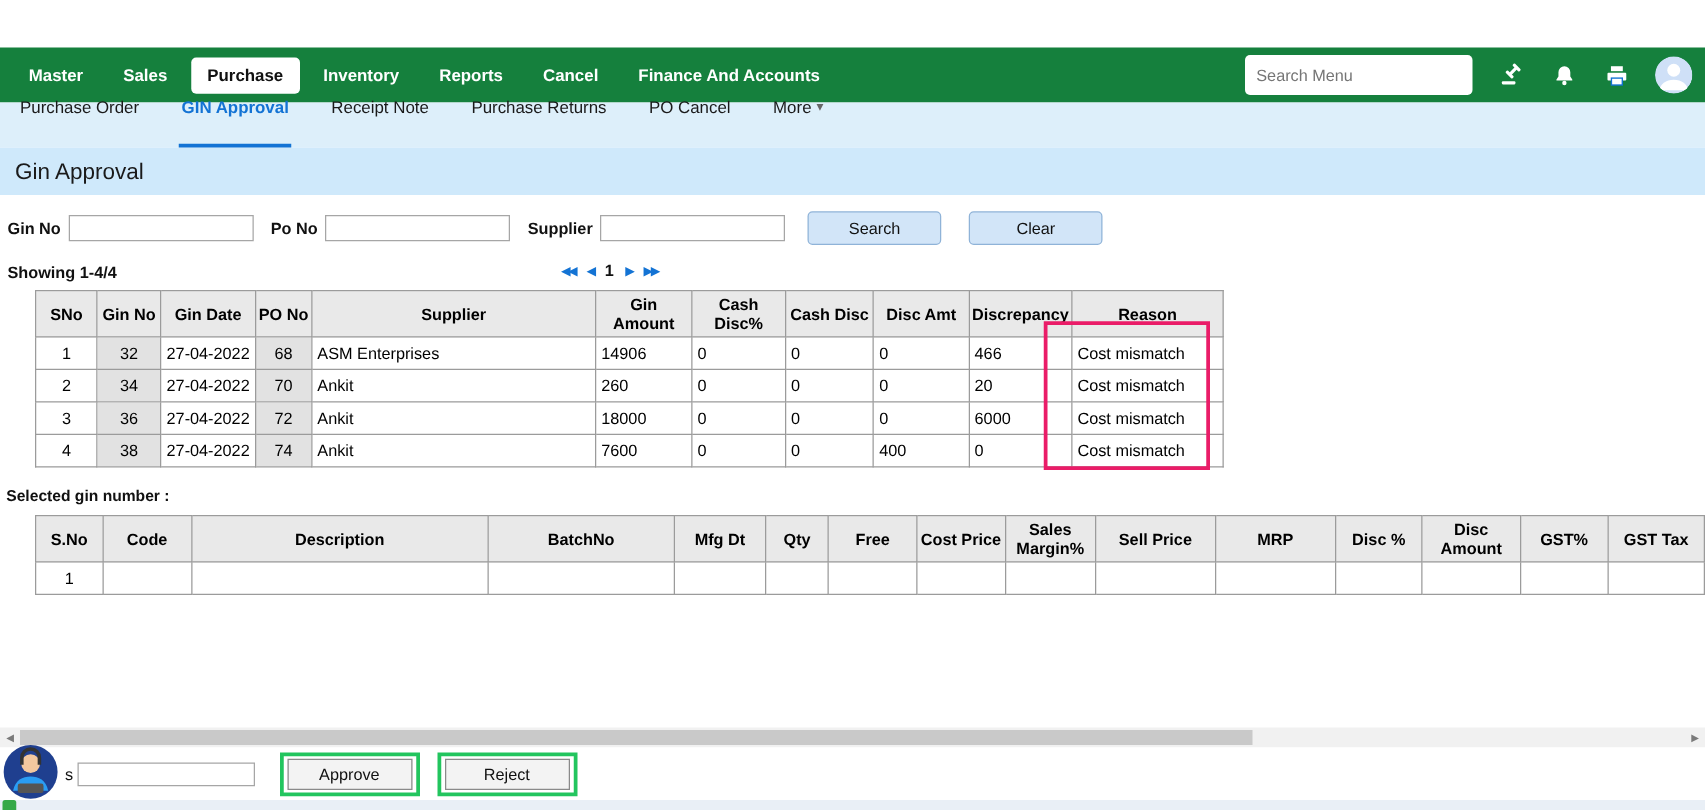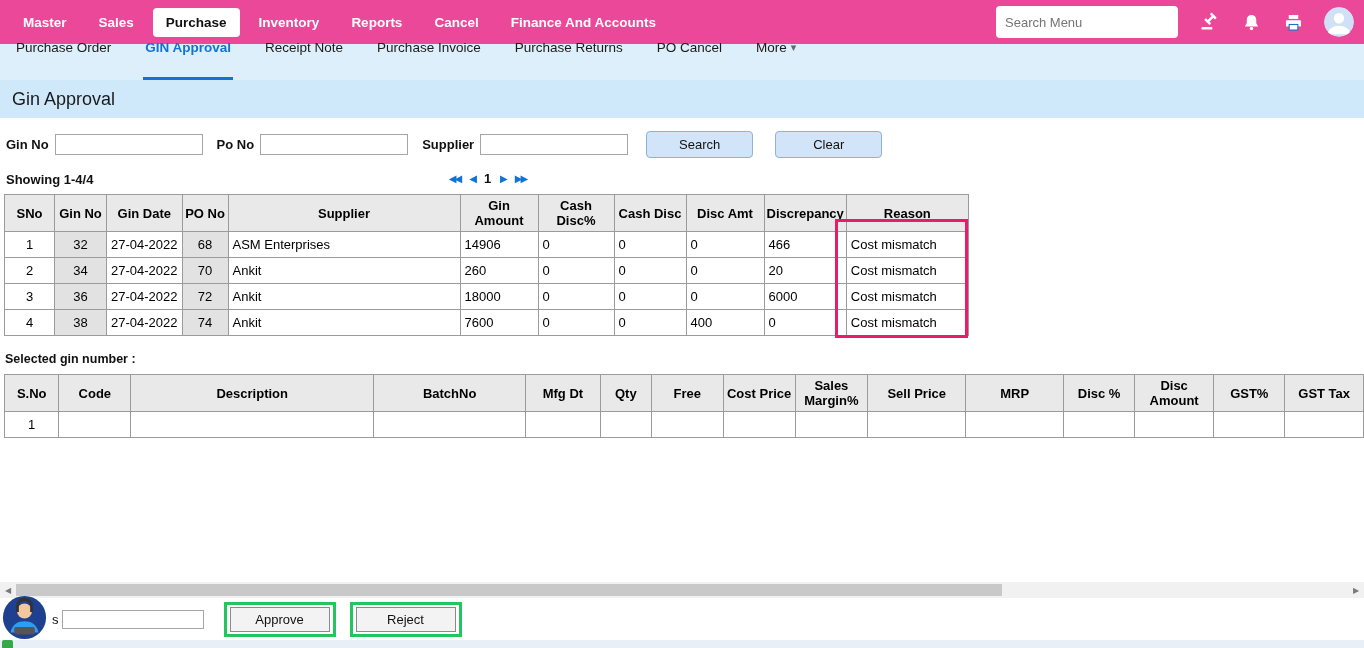--- a/index.html
+++ b/index.html
@@ -1,20 +1,20 @@
 <!DOCTYPE html>
 <html><head>
 <meta charset="utf-8">
 <style>
   * { box-sizing: border-box; margin: 0; padding: 0; }
   html,body { width:1364px; height:648px; overflow:hidden; }
   body { font-family:"Liberation Sans", sans-serif; background:#fff; position:relative; }
 
   
-  .topbar { height:44px; background:#ec4899; display:flex; align-items:center; padding:0 10px; }
+  .topbar { height:44px; background:#15803d; display:flex; align-items:center; padding:0 10px;margin-top:38px; }
   .menu { display:flex; align-items:center; gap:6px; }
   .menu-item { color:#fff; font-weight:bold; font-size:13.5px; padding:7px 13px; border-radius:4px; white-space:nowrap; cursor:pointer; }
   .menu-item.active { background:#fff; color:#111; }
   .topbar-right { margin-left:auto; display:flex; align-items:center; gap:20px; }
   .search-menu { width:182px; height:25px; border:none; border-radius:4px; padding:16px 9px; font-size:13px; outline:none; }
   .top-icon { width:22px; height:22px; display:flex; align-items:center; justify-content:center; cursor:pointer; }
   .avatar-circle { width:30px; height:30px; border-radius:50%; overflow:hidden; cursor:pointer; }
 
   
   .subnav { height:36px; background:#ddeffa; display:flex; align-items:flex-end; padding:0 14px; gap:30px; }
@@ -39,21 +39,21 @@
 
   
   .showing-row { position:relative; width:975px; padding:5px 6px 3px; font-size:13px; color:#111; }
   .showing-text { font-weight:bold; }
   .pager { position:absolute; left:50%; top:4px; transform:translateX(-50%); display:flex; align-items:center; gap:9px; }
   .pg-ic { color:#1373d4; font-size:10px; letter-spacing:-2px; cursor:pointer; }
   .pg-num { color:#111; font-size:13px; font-weight:bold; letter-spacing:0; }
 
   
   .gin-wrap { position:relative; margin:4px 0 0 4px; width:975px; }
-  table { border-collapse:collapse; table-layout:fixed; }
+  table { border-collapse:collapse; table-layout:fixed;margin-left:24px; }
   th { background:#e9e9e9; border:1px solid #9b9b9b; font-size:13px; font-weight:bold; padding:3px 2px; text-align:center; white-space:pre-line; }
   td { border:1px solid #9b9b9b; font-size:13px; padding:4px 4px; height:26px; overflow:hidden; white-space:nowrap; }
   td.c-center { text-align:center; }
   td.btn-cell { background:#e2e2e2; cursor:pointer; }
   .annotation-box { position:absolute; border:3px solid #ea1c68; pointer-events:none; }
   .ann-reason { left:831px; top:25px; width:133px; height:119px; }
 
   .selected-label { font-size:12.5px; font-weight:bold; color:#111; margin:16px 0 8px 5px; }
   .detail-wrap { margin-left:4px; width:1360px; overflow:hidden; }
 
@@ -133,23 +133,20 @@
     <div class="subnav-item">
       <span>Purchase Order</span>
     </div>
     <div class="subnav-item active">
       <span>GIN Approval</span>
     </div>
     <div class="subnav-item">
       <span>Receipt Note</span>
     </div>
     <div class="subnav-item">
-      <span>Purchase Invoice</span>
-    </div>
-    <div class="subnav-item">
       <span>Purchase Returns</span>
     </div>
     <div class="subnav-item">
       <span>PO Cancel</span>
     </div>
     <div class="subnav-item">
       <span>More</span>
       <span class="caret">▾</span>
     </div>
   </nav>

